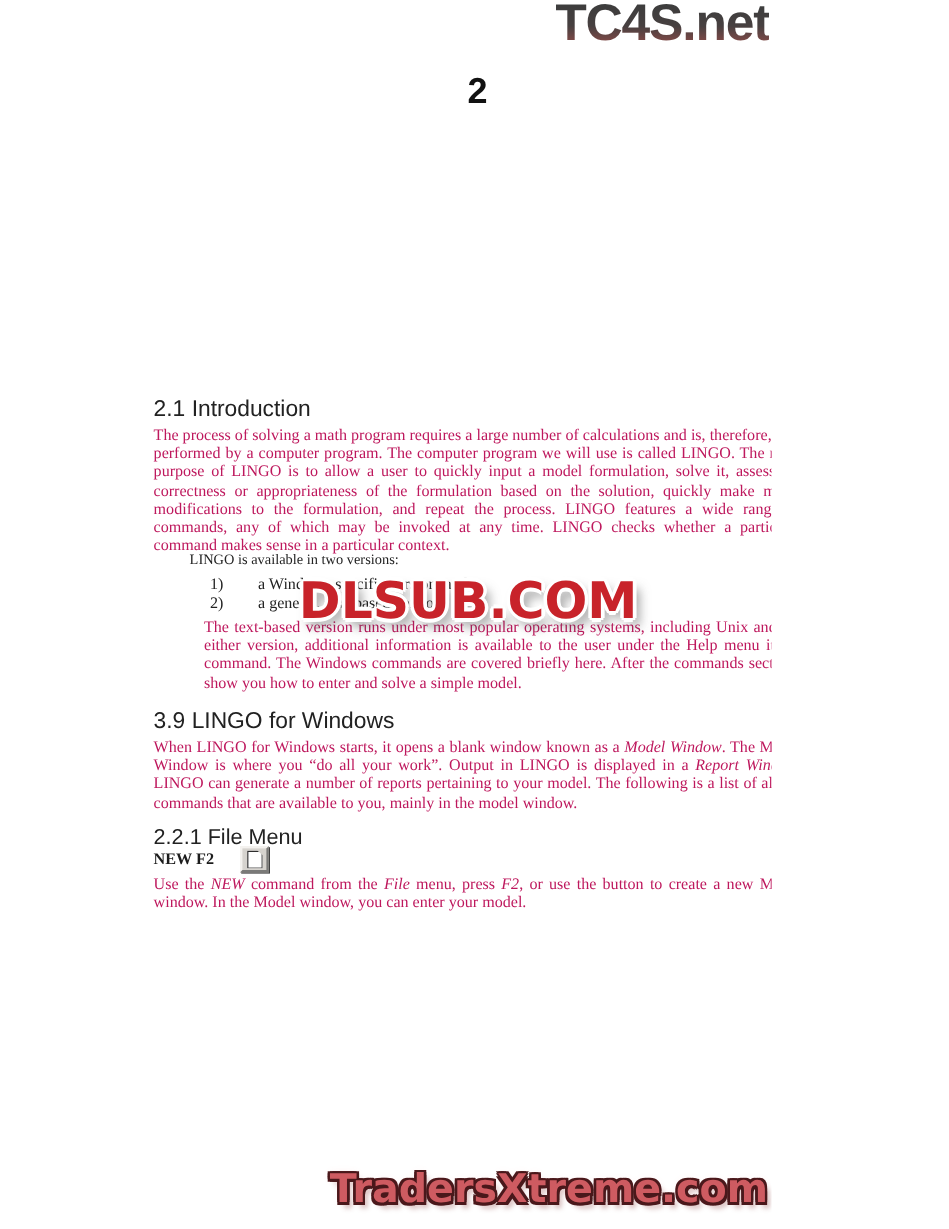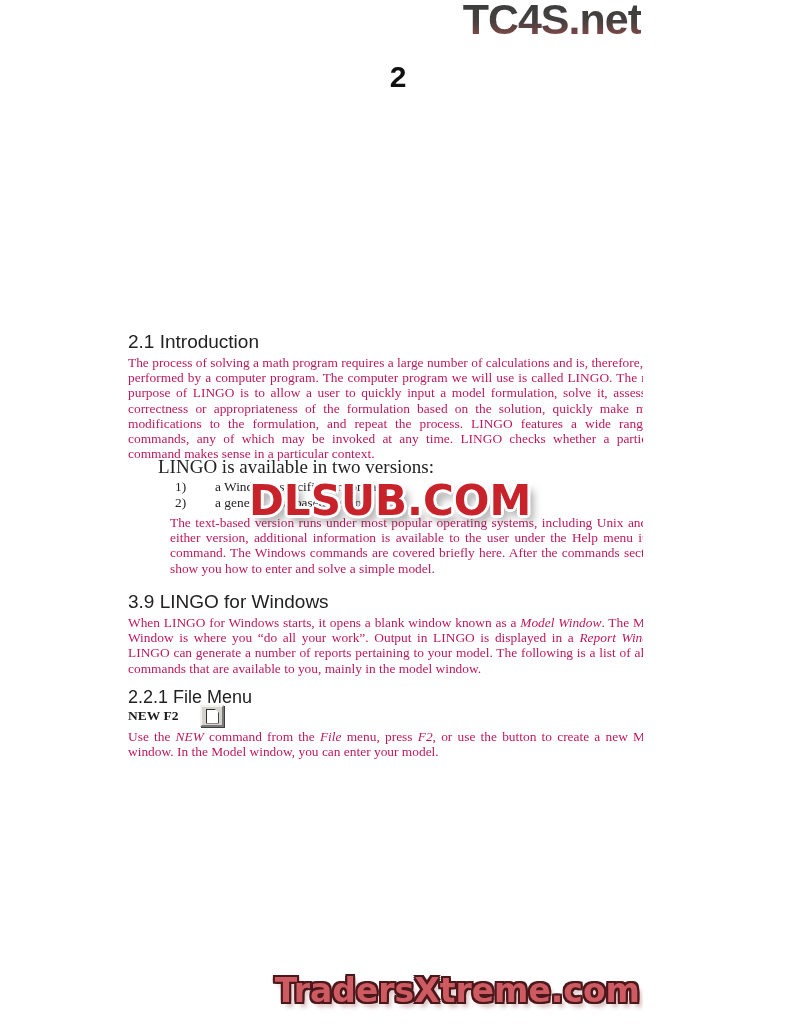--- a/index.html
+++ b/index.html
@@ -33,21 +33,21 @@
     font-family:"Liberation Sans", sans-serif; font-weight:400;
     font-size:19px; color:#222; line-height:1.1;
   }
   .h3 {
     font-family:"Liberation Sans", sans-serif; font-weight:400;
     font-size:18px; color:#222; line-height:1.1;
   }
   .body-p {
     font-size:13.4px; line-height:15.2px; text-align:justify; color:#be185d;
   }
-  .lead-in { font-size:19px; line-height:15.2px; text-indent:30px; color:#232323; }
+  .lead-in { font-size:12px; line-height:15.2px; text-indent:30px; color:#232323; }
 
   .vlist { font-size:13.4px; line-height:16px; color:#232323; }
   .vlist-row { display:flex; }
   .vlist-num { width:40px; padding-left:47px; flex:none; }
 
   .newf2-line { display:flex; align-items:center; gap:22px; }
   .newf2-label { font-weight:bold; font-size:13.5px; color:#1c1c1c; }
   .icon-btn {
     width:24px; height:22px; background:#d6d3ce; box-sizing:border-box;
     border-top:2px solid #f4f2ef; border-left:2px solid #f4f2ef;

